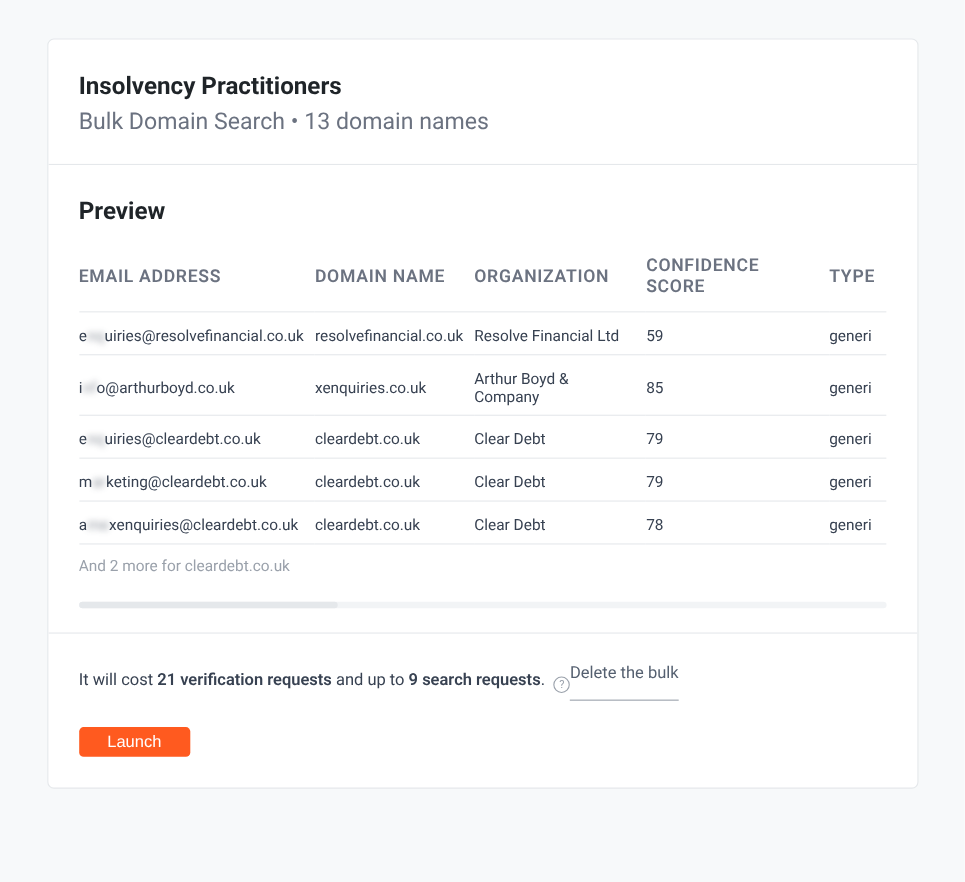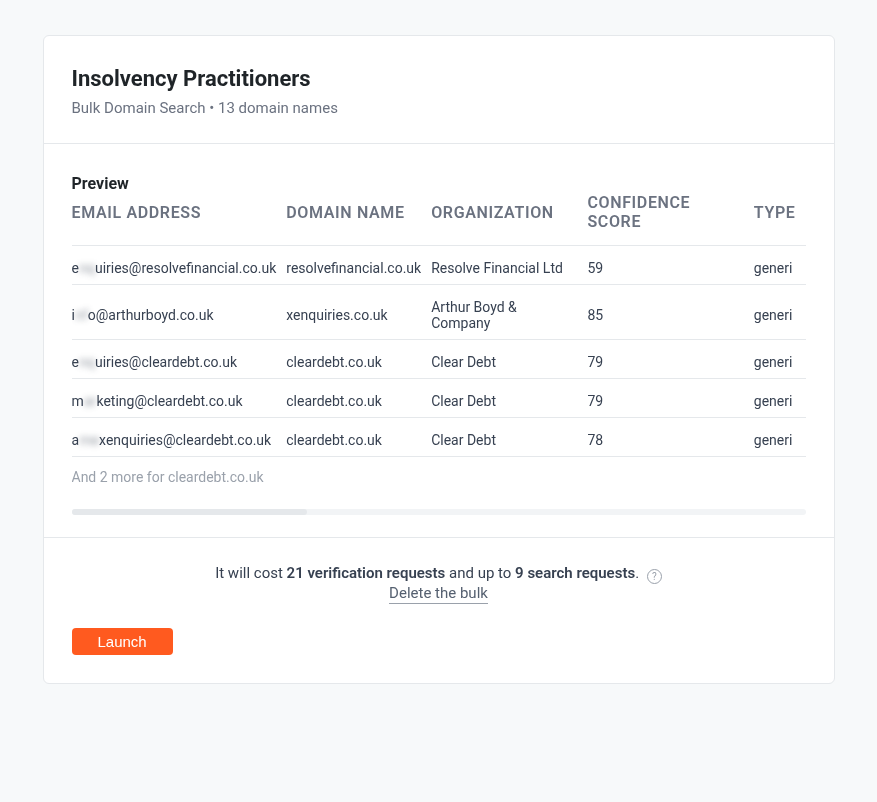--- a/index.html
+++ b/index.html
@@ -23,31 +23,32 @@
     padding: 30px 28px 26px 28px;
     border-bottom: 1px solid #e5e8eb;
   }
   .title {
     font-size: 22px;
     font-weight: 700;
     color: #1f2428;
     margin-bottom: 8px;
   }
   .subtitle {
-    font-size: 15px;
+    font-size: 21px;
     color: #6b7280;
   }
   .card-body {
     padding: 30px 28px 22px 28px;
     position: relative;
   }
   .section-title {
-    font-size: 16px;
+    font-size: 22px;
     font-weight: 700;
     color: #1f2428;
+    margin-bottom: 26px;
   }
   .scroll-wrap {
     overflow: hidden;
     position: relative;
   }
   table {
     border-collapse: collapse;
     width: 100%;
   }
   th {
@@ -96,21 +97,20 @@
     top: 0;
   }
   .card-footer {
     border-top: 1px solid #e5e8eb;
     padding: 26px 28px 28px 28px;
   }
   .footer-row {
     display: flex;
     align-items: center;
     margin-bottom: 24px;
-    flex-direction: column;
   }
   .cost-text {
     font-size: 15px;
     color: #374151;
   }
   .cost-text b { font-weight: 600; }
   .help-icon {
     display: inline-flex;
     width: 15px;
     height: 15px;
@@ -121,21 +121,21 @@
     font-size: 10px;
     color: #9aa1ab;
     margin-left: 4px;
     vertical-align: -2px;
   }
   .delete-link {
     font-size: 15px;
     color: #556070;
     text-decoration: none;
     border-bottom: 1px solid #9aa1ab;
-    padding-bottom: 1px;
+    padding-bottom: 16px;
     cursor: pointer;
   }
   .launch-btn {
     display: inline-block;
     background: #ff5a1f;
     color: #fff;
     font-size: 15px;
     font-weight: 500;
     padding: 5px 26px;
     border: none;

